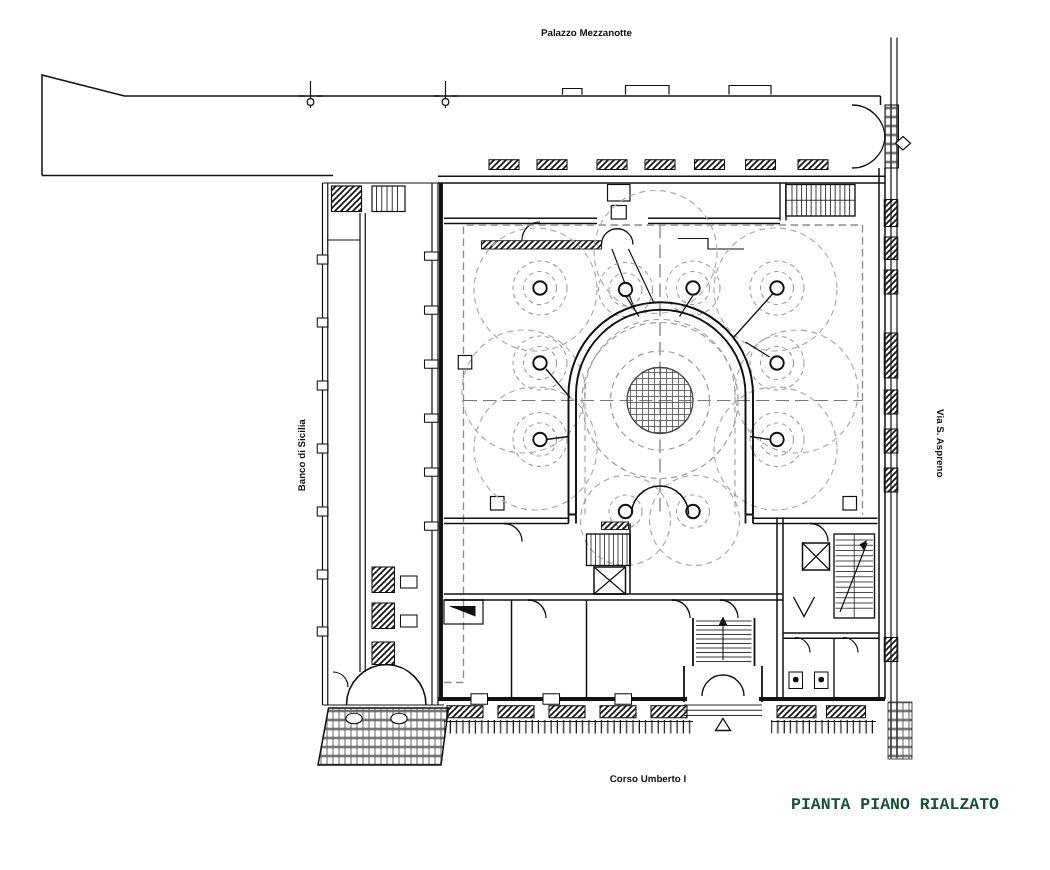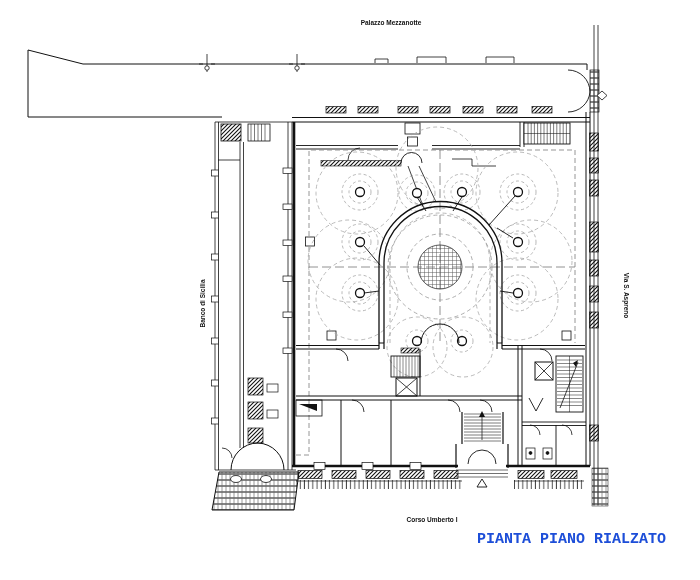--- a/index.html
+++ b/index.html
@@ -4,22 +4,22 @@
 <style>
   html,body{margin:0;padding:0;background:#fff;}
   #stage{position:relative;width:700px;height:580px;background:#ffffff;overflow:hidden;
          font-family:"Liberation Sans",sans-serif;}
   #plan-svg{position:absolute;left:0;top:0;}
   .tiny-label{position:absolute;font-size:6.5px;font-weight:bold;color:#111;
               letter-spacing:0px;text-align:center;white-space:nowrap;}
   .rot-left{transform:rotate(-90deg);transform-origin:center center;}
   .rot-right{transform:rotate(90deg);transform-origin:center center;}
   #drawing-title{position:absolute;left:440px;top:531px;width:226px;text-align:right;
-                 font-family:"Liberation Mono",monospace;font-weight:bold;font-size:15px;
-                 color:#1d4ed8;white-space:nowrap;}
+                 font-family:"Liberation Mono",monospace;font-weight:bold;font-size:11px;
+                 color:#14532d;white-space:nowrap;}
 </style>
 </head>
 <body>
 
 <div id="stage">
 
 <svg id="plan-svg" width="700" height="580" viewBox="0 0 700 580">
   <defs>
     <pattern id="hd" width="4" height="4" patternUnits="userSpaceOnUse">
       <path d="M0,4 L4,0 M-1,1 L1,-1 M3,5 L5,3" stroke="#111" stroke-width="1.1"></path>

